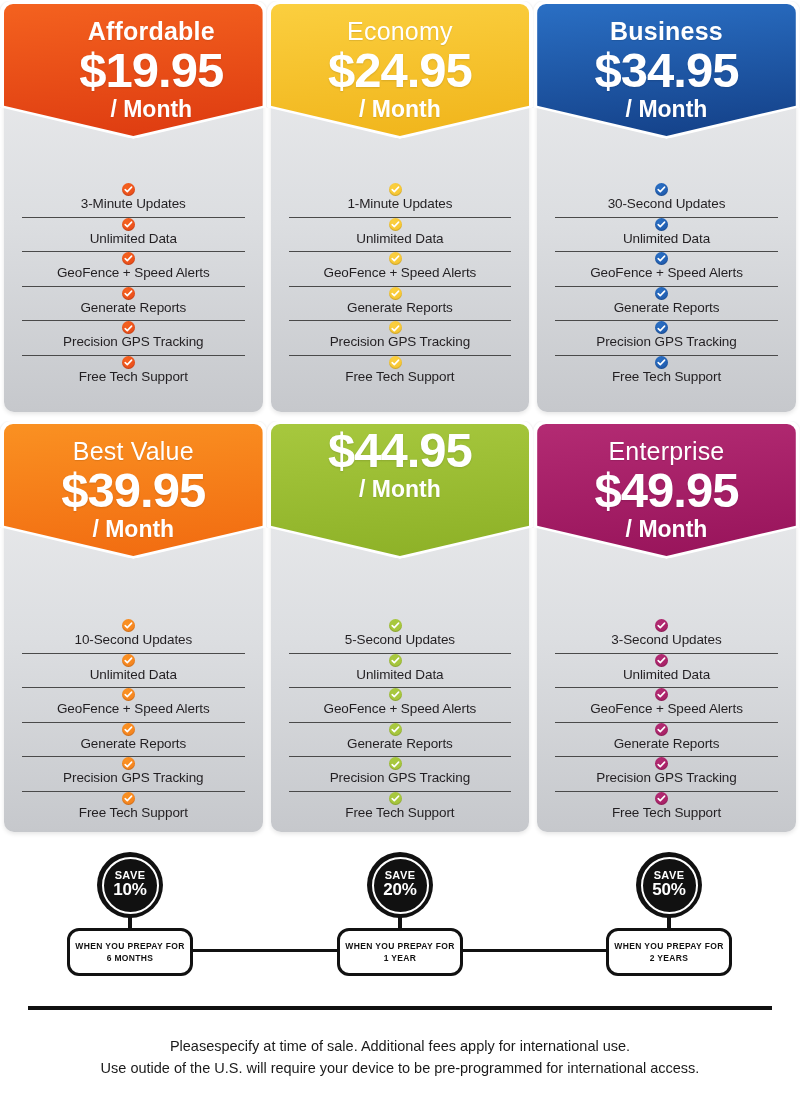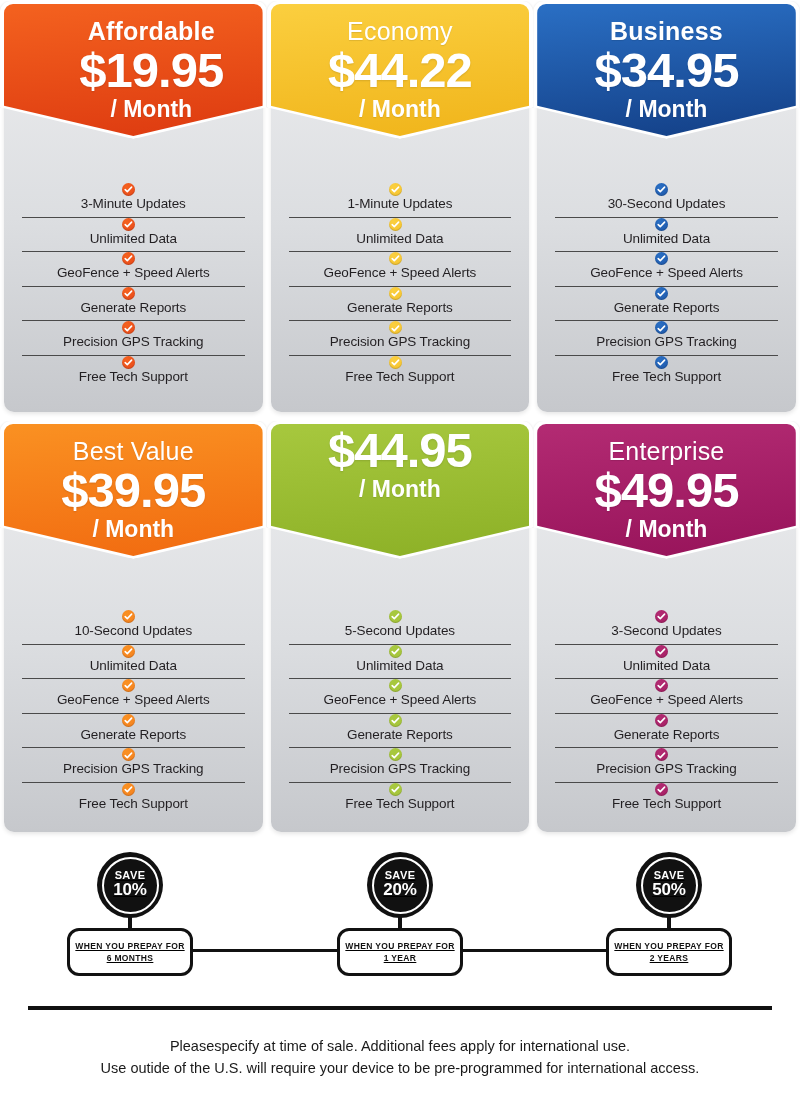--- a/index.html
+++ b/index.html
@@ -100,21 +100,21 @@
   }
 
   
   .feature-list {
     position: absolute;
     left: 22px;
     right: 22px;
     top: 183px;
     z-index: 4;
   }
-  .plan-row.row-2 .feature-list { top: 190px; }
+  .plan-row.row-2 .feature-list { top: 199px; }
 
   .feature-item {
     display: flex;
     align-items: center;
     height: 34.6px;
     border-bottom: 1.6px solid #4a4a4a;
     flex-direction: column;
   }
   .feature-item:last-child { border-bottom: none; }
 
@@ -147,21 +147,20 @@
   .connector-line {
     position: absolute;
     height: 3px;
     background: #111111;
     top: 109px;
   }
 
   .save-group {
     position: absolute;
     width: 126px;
-    text-decoration: underline;
   }
 
   .save-badge {
     width: 66px;
     height: 66px;
     border-radius: 50%;
     background: #111111;
     margin: 0 auto;
     position: relative;
     display: flex;
@@ -306,21 +305,21 @@
           </span>
           <span class="feature-label">Free Tech Support</span>
         </div>
       </div>
     </div>
     <div class="plan-card">
       <div class="card-body"></div>
       <div class="card-header-outline"></div>
       <div class="card-header" style="background: linear-gradient(175deg, rgb(251, 207, 63) 0%, rgb(240, 180, 26) 100%);">
         <div class="plan-name light">Economy</div>
-        <div class="plan-price">$44.22</div>
+        <div class="plan-price">$24.95</div>
         <div class="plan-period">/ Month</div>
       </div>
       <div class="feature-list">
         <div class="feature-item">
           <span class="feature-check" style="background: radial-gradient(circle at 35% 28%, rgb(251, 207, 63), rgb(245, 196, 48));">
             <svg width="9" height="9" viewBox="0 0 9 9" aria-hidden="true">
               <path d="M1.2 4.6 L3.3 6.6 L7.6 2.1" fill="none" stroke="#ffffff" stroke-width="1.6" stroke-linecap="round" stroke-linejoin="round"></path>
             </svg>
           </span>
           <span class="feature-label">1-Minute Updates</span>

